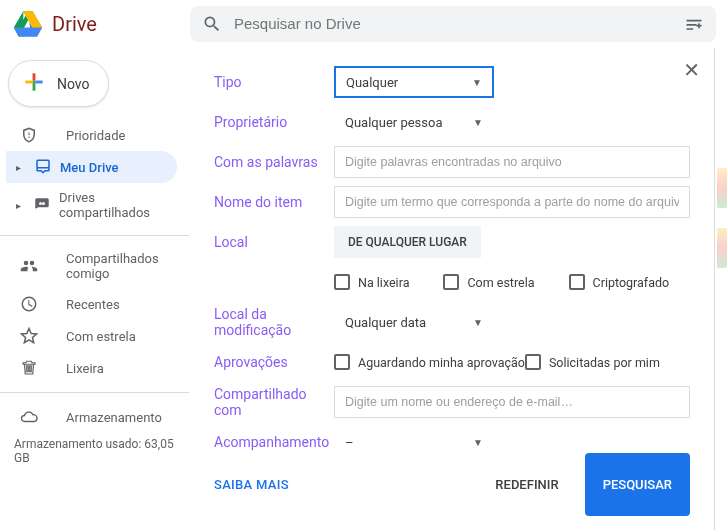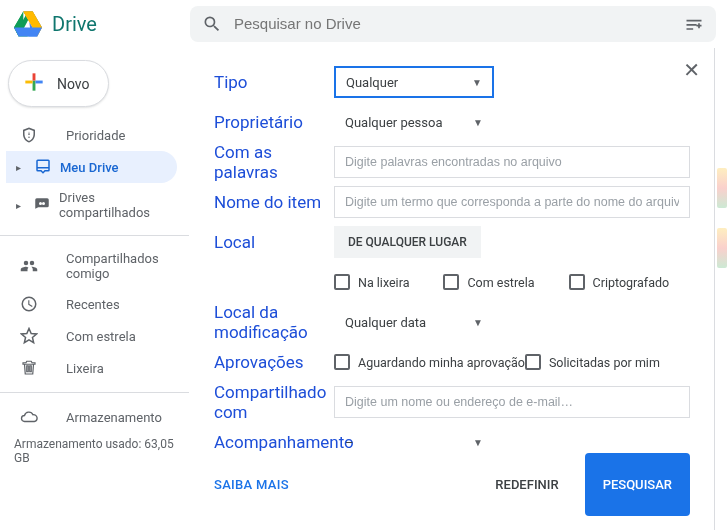--- a/index.html
+++ b/index.html
@@ -1,21 +1,21 @@
 <!DOCTYPE html>
 <html><head>
 <meta charset="utf-8">
 <style>
   * { box-sizing: border-box; margin: 0; padding: 0; }
   html, body { width: 728px; height: 530px; overflow: hidden; font-family: Roboto, Arial, sans-serif; background: #fff; color: #3c4043; }
   
   .header { display: flex; align-items: center; height: 48px; border-bottom: 1px solid transparent; }
   .logo-area { display: flex; align-items: center; width: 190px; padding-left: 12px; gap: 8px; }
   .logo-icon { width: 32px; height: 32px; display:flex; align-items:center; justify-content:center; }
-  .logo-text { font-size: 20px; color: #0f766e; }
+  .logo-text { font-size: 20px; color: #7f1d1d; }
   .search-bar { flex: 1; display: flex; align-items: center; background: #f1f3f4; border-radius: 8px; height: 36px; padding: 0 8px; gap: 8px; margin-right: 12px; position: relative; }
   .search-input { flex: 1; border: none; background: transparent; font-size: 15px; color: #5f6368; outline: none; }
   .icon-btn { width: 28px; height: 28px; display:flex; align-items:center; justify-content:center; color:#5f6368; }
   
   .body { display:flex; height: calc(100% - 48px); }
   .sidebar { width: 190px; padding-top: 8px; border-right: 1px solid transparent; }
   .new-btn { display:flex; align-items:center; gap:10px; margin: 4px 8px 12px 8px; padding: 8px 18px 8px 12px; background:#fff; border:1px solid #dadce0; border-radius: 24px; box-shadow: 0 1px 2px rgba(60,64,67,.15); font-size: 14px; color:#3c4043; width: max-content; }
   .sb-item { display:flex; align-items:center; gap:28px; padding: 7px 0 7px 20px; border-radius: 0 16px 16px 0; font-size: 13px; color:#5f6368; margin-right: 12px; }
   .sb-item.sel { background:#e8f0fe; color:#1967d2; font-weight:500; }
   .sb-tree { padding-left: 6px; }
@@ -24,21 +24,21 @@
   .sb-divider { height:1px; background:#dadce0; margin: 8px 0; }
   .storage-text { font-size: 12px; color:#5f6368; padding: 4px 14px; }
   .sb-icon { width:18px; height:18px; display:flex; align-items:center; justify-content:center; color:#5f6368; flex-shrink:0; }
   .sb-item.sel .sb-icon { color:#1967d2; }
 
   
   .content-area { flex:1; position:relative; background:#fff; }
   .dialog { position:absolute; inset:0; background:#fff; padding: 14px 24px 14px 24px; }
   .close-x { position:absolute; top:10px; right:14px; font-size:20px; color:#5f6368; cursor:pointer; }
   .form-row { display:flex; align-items:center; min-height: 40px; }
-  .form-label { width: 120px; font-size: 17px; color:#1d4ed8; }
+  .form-label { width: 120px; font-size: 14px; color:#8b5cf6; }
   .form-ctrl { flex:1; }
   .sel-box { display:flex; align-items:center; justify-content:space-between; height:32px; padding:0 10px; border:1px solid transparent; font-size:13px; color:#3c4043; width: 160px; }
   .sel-box.outlined { border:2px solid #1a73e8; }
   .sel-arrow { color:#5f6368; font-size:10px; }
   .txt-input { width: 100%; max-width: 370px; height:32px; padding:0 10px; border:1px solid #dadce0; font-size:12.5px; color:#3c4043; outline:none; }
   .txt-input::placeholder { color:#9aa0a6; }
   .chip { display:inline-flex; align-items:center; height:32px; padding:0 14px; background:#f1f3f4; font-size:12px; color:#3c4043; font-weight:500; }
   .check-row { display:flex; gap: 34px; padding-left: 0; }
   .chk { display:flex; align-items:center; gap:8px; font-size:12.5px; color:#3c4043; }
   .chk-box { width:16px; height:16px; border:2px solid #5f6368; border-radius:2px; }

